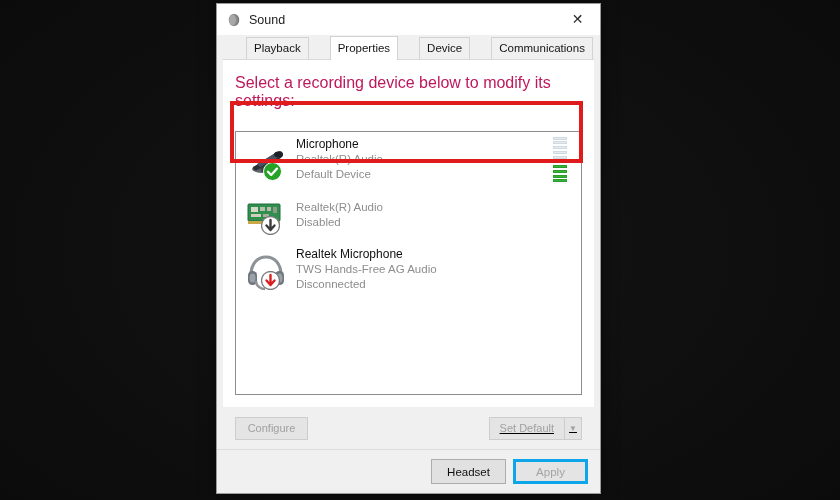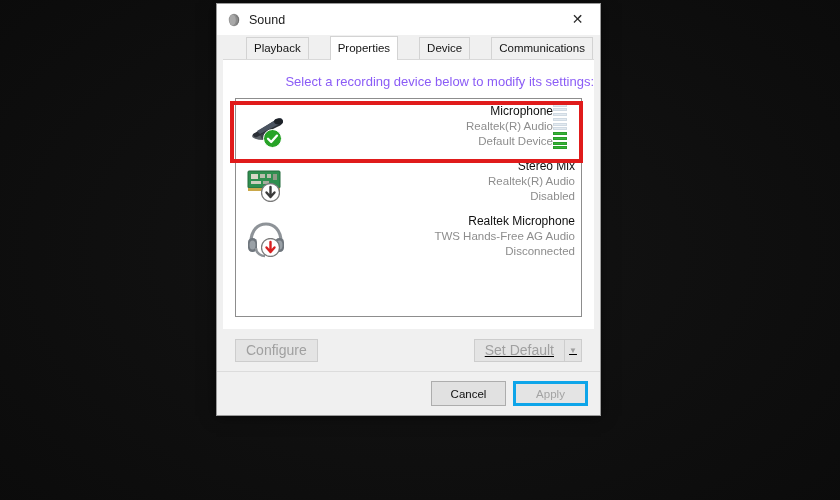--- a/index.html
+++ b/index.html
@@ -39,28 +39,27 @@
       radial-gradient(900px 600px at 420px 250px, #141414 0%, #060606 100%);
     background-color: #070707;
   }
 
   
   #sound-dialog {
     position: absolute;
     left: 216px;
     top: 3px;
     width: 385px;
-    height: 413px;
+    height: 491px;
     background: #f0f0f0;
     border: 1px solid #9a9a9a;
     box-sizing: border-box;
     box-shadow: 0 0 14px rgba(0,0,0,.55);
     display: flex;
     flex-direction: column;
-    text-align: right;
   }
 
   
   .titlebar {
     height: 31px;
     background: #ffffff;
     display: flex;
     align-items: center;
     flex: none;
     position: relative;
@@ -124,28 +123,28 @@
     background: #ffffff;
     border-top: 1px solid #d9d9d9;
     margin: 0 6px;
     padding: 0;
     box-sizing: border-box;
     position: relative;
     display: flex;
     flex-direction: column;
   }
   .hint {
-    font-size: 13px;
-    color: #8b5cf6;
+    font-size: 16px;
+    color: #be185d;
     margin: 14px 0 9px 12px;
   }
 
   
   .devicelist {
-    margin: 0 12px;
+    margin: 12px 12px;
     border: 1px solid #8d8d8d;
     background: #ffffff;
     flex: 1;
     margin-bottom: 12px;
     position: relative;
     overflow: hidden;
   }
   .device-row {
     display: flex;
     align-items: center;
@@ -215,21 +214,21 @@
     flex: none;
     height: 42px;
     display: flex;
     align-items: center;
     padding: 0 12px;
     box-sizing: border-box;
     background: #f0f0f0;
     position: relative;
   }
   .btn {
-    font-size: 14px;
+    font-size: 11px;
     font-family: "Liberation Sans", sans-serif;
     height: 23px;
     min-width: 73px;
     padding: 0 10px;
     border: 1px solid #cdcdcd;
     background: #e4e4e4;
     color: #a0a0a0;
     box-sizing: border-box;
     display: inline-flex;
     align-items: center;
@@ -366,21 +365,20 @@
             <rect x="4" y="29" width="32" height="3" fill="#caa84a"></rect>
           </svg>
           <span style="position:absolute;left:17px;top:24px;width:19px;height:19px;">
             <svg width="19" height="19" viewBox="0 0 19 19">
               <circle cx="9.5" cy="9.5" r="9" fill="#ffffff" stroke="#7a7a7a" stroke-width="1.3"></circle>
               <path d="M9.5 4 L9.5 11 M9.5 14 L5.5 9.5 M9.5 14 L13.5 9.5" stroke="#3b3b3b" stroke-width="2.4" fill="none" stroke-linecap="round" stroke-linejoin="round"></path>
             </svg>
           </span>
         </div>
         <div class="dev-text">
-          <div class="dev-name">Stereo Mix</div>
           <div class="dev-sub">Realtek(R) Audio</div>
           <div class="dev-sub">Disabled</div>
         </div>
       </div>
 
       <div class="device-row">
         <div class="dev-icon-wrap">
           <svg width="46" height="46" viewBox="0 0 46 46">
             <path d="M7 28 C7 16 14 10 22 10 C30 10 37 16 37 28" stroke="#8e9398" stroke-width="3.2" fill="none"></path>
             <rect x="4" y="24" width="9" height="14" rx="4.2" fill="#6f767d"></rect>
@@ -409,19 +407,19 @@
       <div class="btn">Configure</div>
       <div class="spacer"></div>
       <div class="split">
         <div class="btn">Set Default</div>
         <div class="btn arrow">▼</div>
       </div>
     </div>
   </div>
 
   <div class="commit-bar">
-    <div class="btn-lg">Cancel</div>
+    <div class="btn-lg">Headset</div>
     <div class="btn-lg disabled">Apply</div>
   </div>
 
 </div>
 
 <div id="highlight-box"></div>
 
 </body></html>

